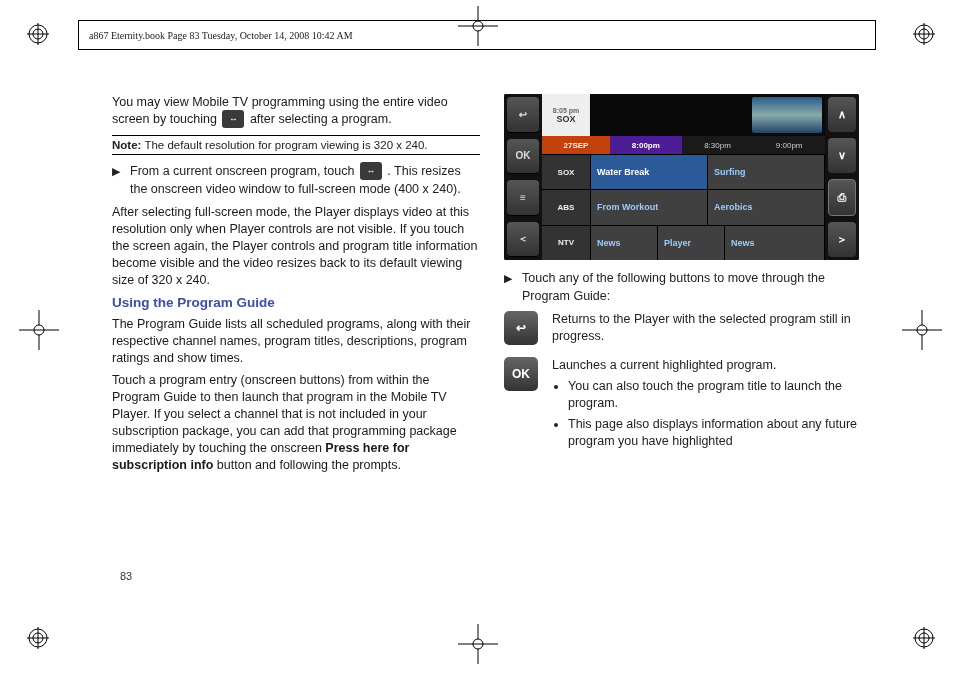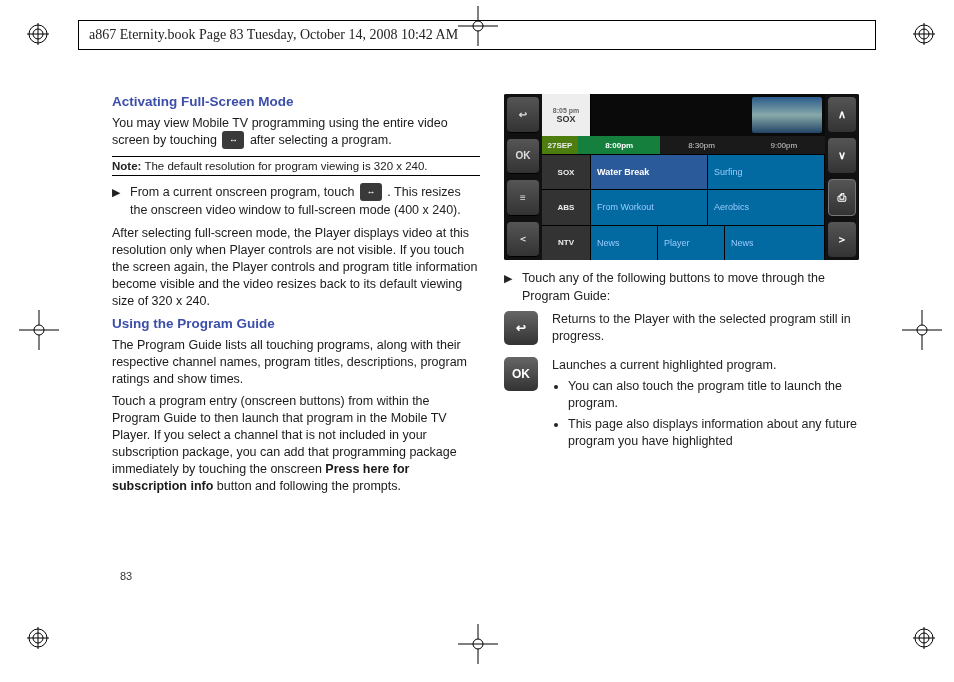--- a/index.html
+++ b/index.html
@@ -51,21 +51,21 @@
     top: 20px;
     width: 798px;
     height: 30px;
     border: 1px solid #000;
     display: flex;
     align-items: center;
     padding: 0 10px;
     box-sizing: border-box;
   }
   .page-frame .label {
-    font-size: 14px;
+    font-size: 10px;
     font-family: "Times New Roman", serif;
   }
 
   .content {
     position: absolute;
     left: 112px;
     top: 94px;
     width: 760px;
     display: flex;
     gap: 24px;
@@ -205,50 +205,51 @@
 
   .pg-timerow {
     height: 18px;
     display:flex;
     background:#1a1a1a;
     font-size:8px;
     color:#ccc;
   }
   .pg-timerow > div { display:flex; align-items:center; justify-content:center; }
   .pg-timerow .chcell {
-    width:36px; background:#4d7c0f; color:#eee; font-weight:bold;
+    width:68px; background:#c2410c; color:#eee; font-weight:bold;
   }
   .pg-timerow .tcell { flex:1; }
-  .pg-timerow .tcell.active { background:#15803d; color:#fff; font-weight:bold; }
+  .pg-timerow .tcell.active { background:#4c1d95; color:#fff; font-weight:bold; }
 
   .pg-row {
     flex:1;
     display:flex;
     border-top:1px solid #000;
   }
   .pg-row .chcell {
     width:48px;
     background:#333;
     color:#eee;
     font-size:8px;
     font-weight:bold;
     display:flex;align-items:center;justify-content:center;
     border-right:1px solid #000;
   }
   .pg-row .cell {
     flex:1;
-    background:#0369a1;
+    background:#404040;
     color:#9cf;
     font-size:9px;
     display:flex;align-items:center;
     padding-left:6px;
     border-right:1px solid #000;
     min-width:0;
     overflow:hidden;
     white-space:nowrap;
+    font-weight:bold;
   }
   .pg-row .cell.active { background:#2a5a9a; color:#fff; font-weight:bold; }
   .pg-row .cell.narrow { flex:0 0 60px; }
 
   .pg-right {
     width: 34px;
     display:flex;
     flex-direction:column;
     background:#111;
   }
@@ -333,21 +334,20 @@
     <div class="dot"></div>
   </div>
 
 <div class="page-frame">
   <span class="label">a867 Eternity.book  Page 83  Tuesday, October 14, 2008  10:42 AM</span>
 </div>
 
 <div class="content">
 
   <div class="col">
-    <h3 class="section">Activating Full-Screen Mode</h3>
     <p class="body indent">
       <span>You may view Mobile TV programming using the entire video screen by touching </span>
       <span class="inline-icon tall">↔</span>
       <span> after selecting a program.</span>
     </p>
     <div class="note-rule">
       <p><b>Note:</b><span> The default resolution for program viewing is 320 x 240.</span></p>
     </div>
 
     <div class="step">
@@ -355,21 +355,21 @@
       <div class="txt">
         <span>From a current onscreen program, touch </span>
         <span class="inline-icon tall">↔</span>
         <span> . This resizes the onscreen video window to full-screen mode (400 x 240).</span>
       </div>
     </div>
 
     <p class="body indent">After selecting full-screen mode, the Player displays video at this resolution only when Player controls are not visible. If you touch the screen again, the Player controls and program title information become visible and the video resizes back to its default viewing size of 320 x 240.</p>
 
     <h3 class="section">Using the Program Guide</h3>
-    <p class="body indent">The Program Guide lists all touching programs, along with their respective channel names, program titles, descriptions, program ratings and show times.</p>
+    <p class="body indent">The Program Guide lists all scheduled programs, along with their respective channel names, program titles, descriptions, program ratings and show times.</p>
     <p class="body indent">
       <span>Touch a program entry (onscreen buttons) from within the Program Guide to then launch that program in the Mobile TV Player. If you select a channel that is not included in your subscription package, you can add that programming package immediately by touching the onscreen </span><b>Press here for subscription info</b><span> button and following the prompts.</span>
     </p>
   </div>
 
   <div class="col">
 
     <div class="pg-shot">
       <div class="pg-left">
         <div class="pg-btn">↩</div>

